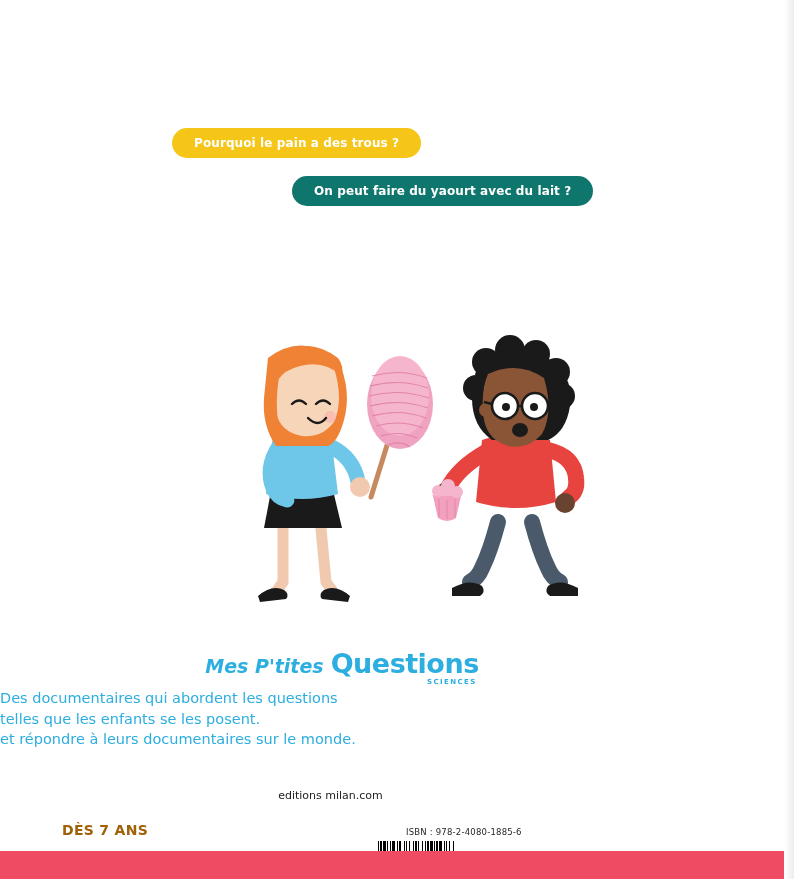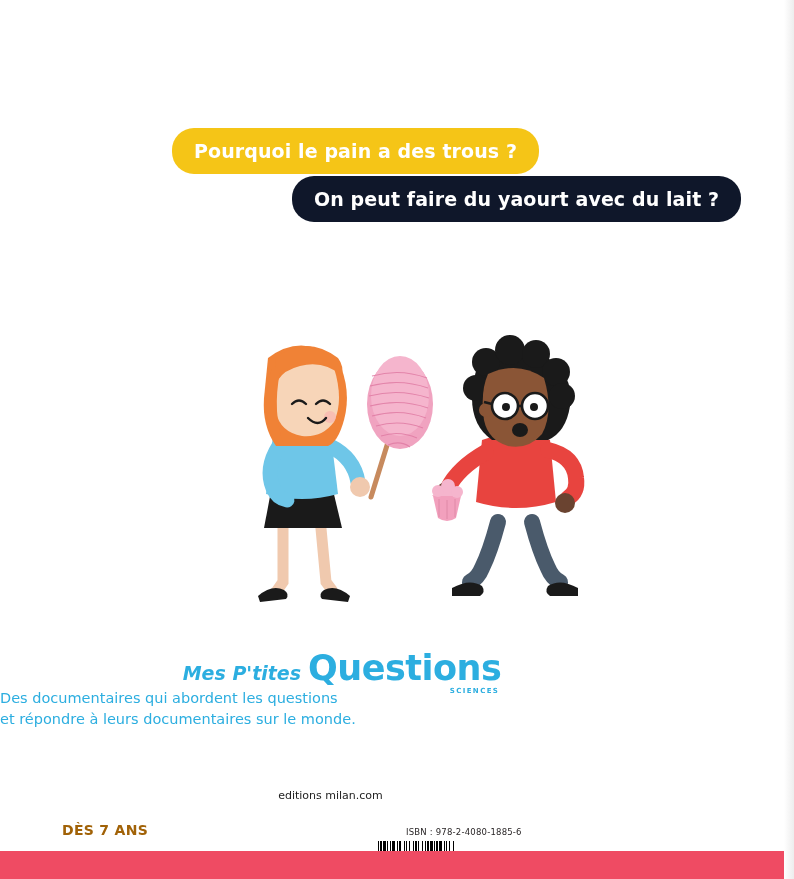--- a/index.html
+++ b/index.html
@@ -32,27 +32,27 @@
     width: 10px; height: 879px;
     background: linear-gradient(to right,#ffffff,#ededed);
   }
 
   
   .pill {
     position: absolute;
     border-radius: 22px;
     color: #ffffff;
     font-weight: bold;
-    font-size: 19px;
+    font-size: 12px;
     letter-spacing: 0.1px;
     display: flex;
     align-items: center;
     justify-content: center;
     padding: 0 22px;
-    height: 46px;
+    height: 30px;
     white-space: nowrap;
   }
   #pill-0 { background: #f5c517; left: 172px; top: 128px; }
   #pill-1 { background: #2caee0; left: 292px; top: 176px; }
   #pill-2 { background: #ef6c8e; left: 211px; top: 222px; }
 
   
   #illustration {
     position: absolute;
     left: 180px;
@@ -81,21 +81,21 @@
     font-size: 19px;
     font-style: italic;
   }
   #brand-questions-wrap {
     position: relative;
     display: inline-block;
   }
   #brand-questions {
     color: #2caee0;
     font-weight: bold;
-    font-size: 35px;
+    font-size: 27px;
     letter-spacing: -0.5px;
   }
   #brand-sciences {
     position: absolute;
     right: 2px;
     bottom: -7px;
     color: #2caee0;
     font-size: 7px;
     letter-spacing: 1.4px;
     font-weight: bold;
@@ -170,21 +170,21 @@
     height: 28px;
     background: #ef4b63;
   }
 </style>
 </head>
 <body>
 
 <div id="page">
 
   <div class="pill" id="pill-0" style="background: rgb(245, 197, 23);">Pourquoi le pain a des trous ?</div>
-  <div class="pill" id="pill-1" style="background: #0f172a;">On peut faire du yaourt avec du lait ?</div>
+  <div class="pill" id="pill-1" style="background: #0f766e;">On peut faire du yaourt avec du lait ?</div>
 
   <div id="illustration">
     <svg width="460" height="330" viewBox="0 0 460 330" xmlns="http://www.w3.org/2000/svg">
 
       <path d="M103 218 L103 282 L96 292" stroke="#f0c9ae" stroke-width="11" fill="none" stroke-linecap="round"></path>
       <path d="M140 218 L146 282 L152 290" stroke="#f0c9ae" stroke-width="11" fill="none" stroke-linecap="round"></path>
 
       <path d="M78 296 q14 -12 26 -6 q6 4 2 9 l-26 3 z" fill="#1a1a1a"></path>
       <path d="M170 296 q-14 -12 -26 -6 q-6 4 -2 9 l26 3 z" fill="#1a1a1a"></path>
 
@@ -285,20 +285,21 @@
       <span id="brand-mes">Mes P'tites</span>
       <span id="brand-questions-wrap">
         <span id="brand-questions">Questions</span>
         <span id="brand-sciences">SCIENCES</span>
       </span>
     </span>
   </div>
 
   <div id="blurb">
     <div>Des documentaires qui abordent les questions</div>
+    <div>telles que les enfants se les posent.</div>
     <div>et répondre à leurs documentaires sur le monde.</div>
   </div>
 
   <div id="website">editions milan.com</div>
 
   <div id="age-label">DÈS 7 ANS</div>
   <div id="isbn">ISBN : 978-2-4080-1885-6</div>
   <div id="barcode">
       <div class="bar" style="left: 0px; width: 1px;"></div>
       <div class="bar" style="left: 2px; width: 2px;"></div>

